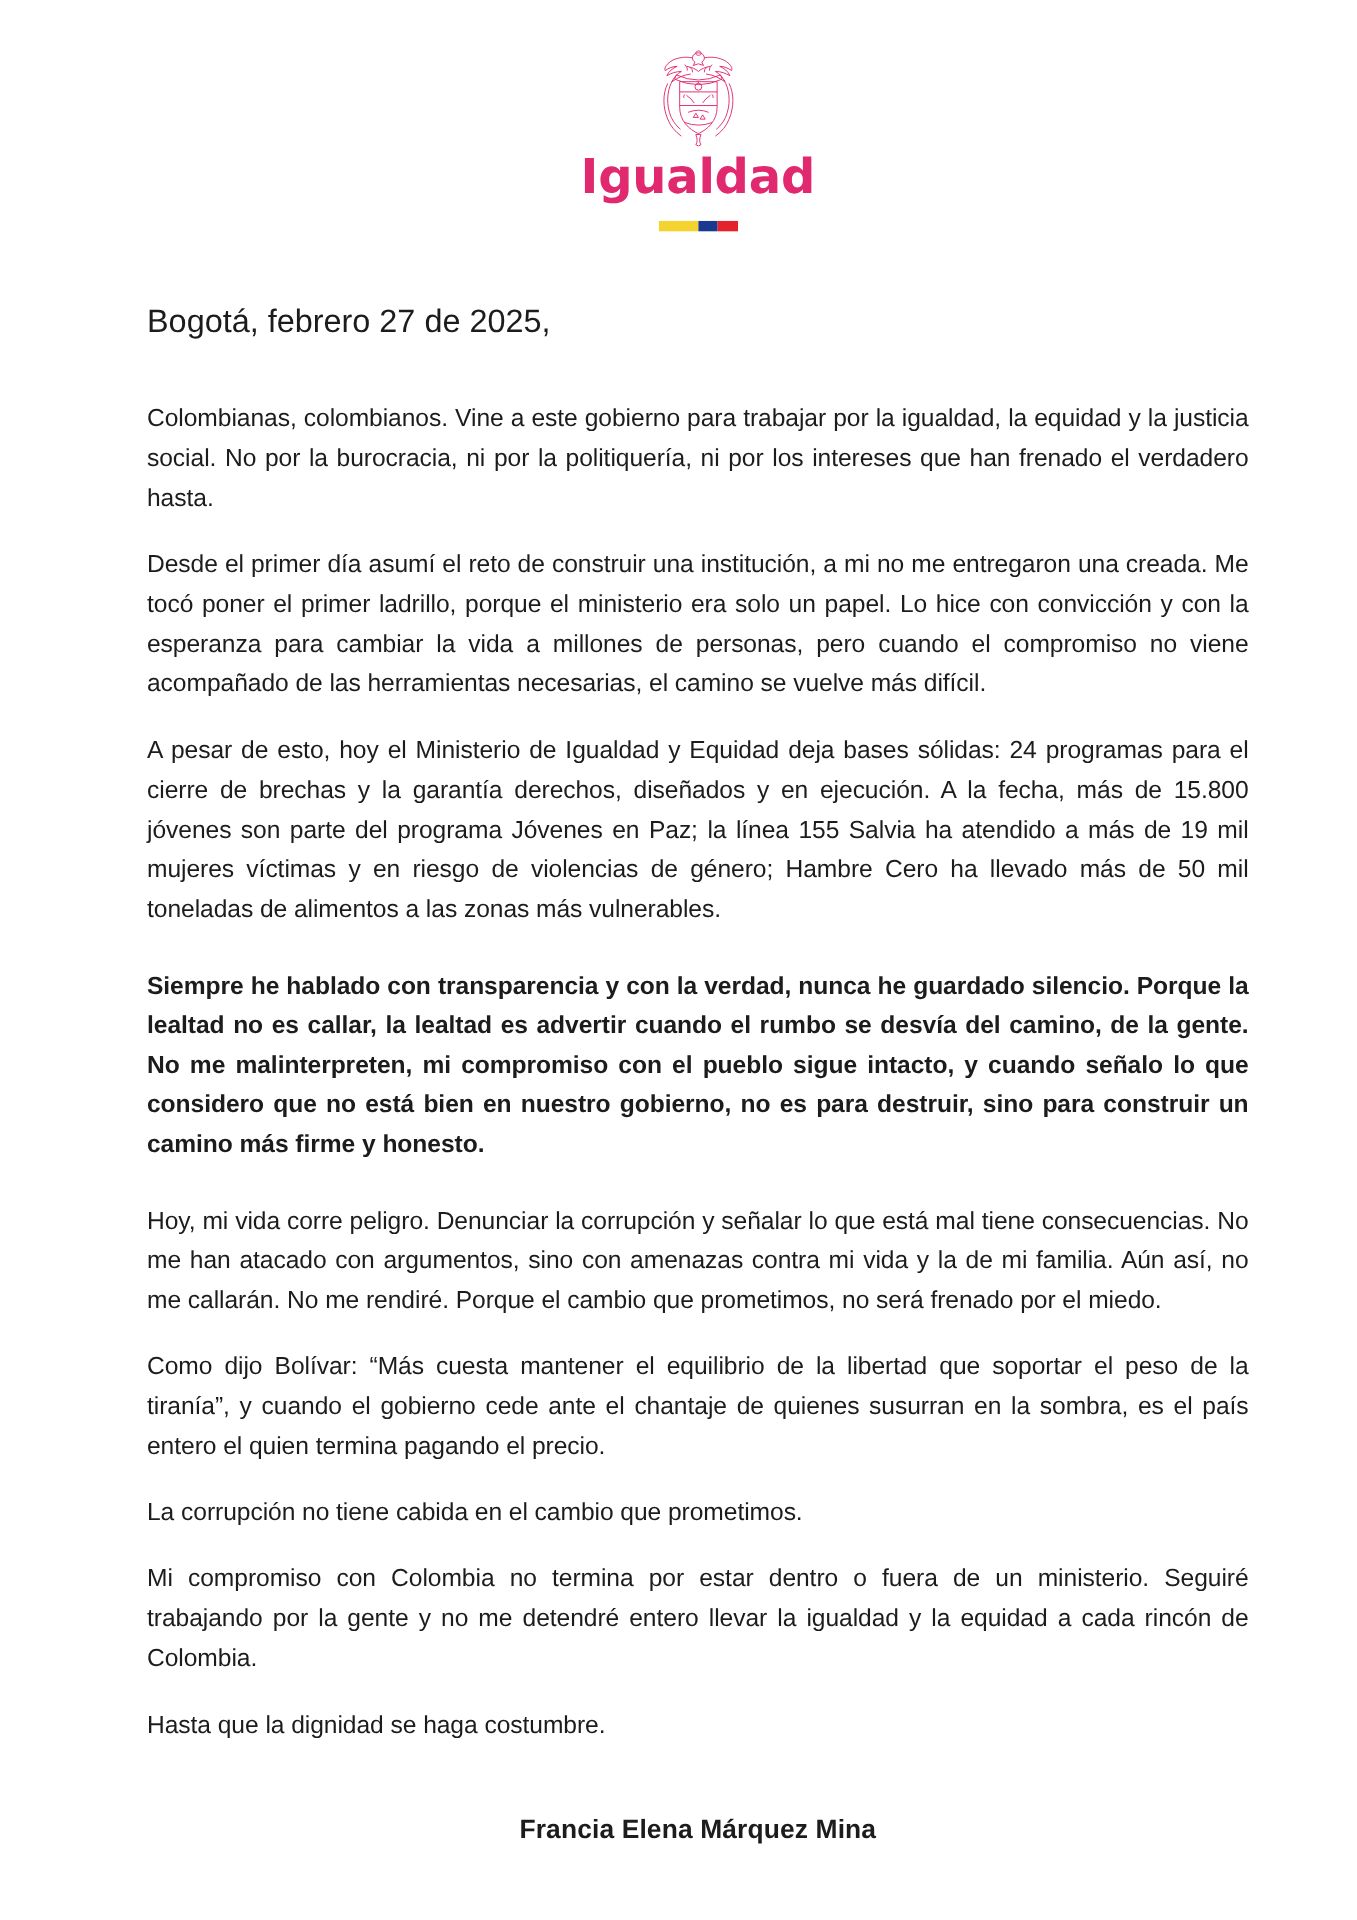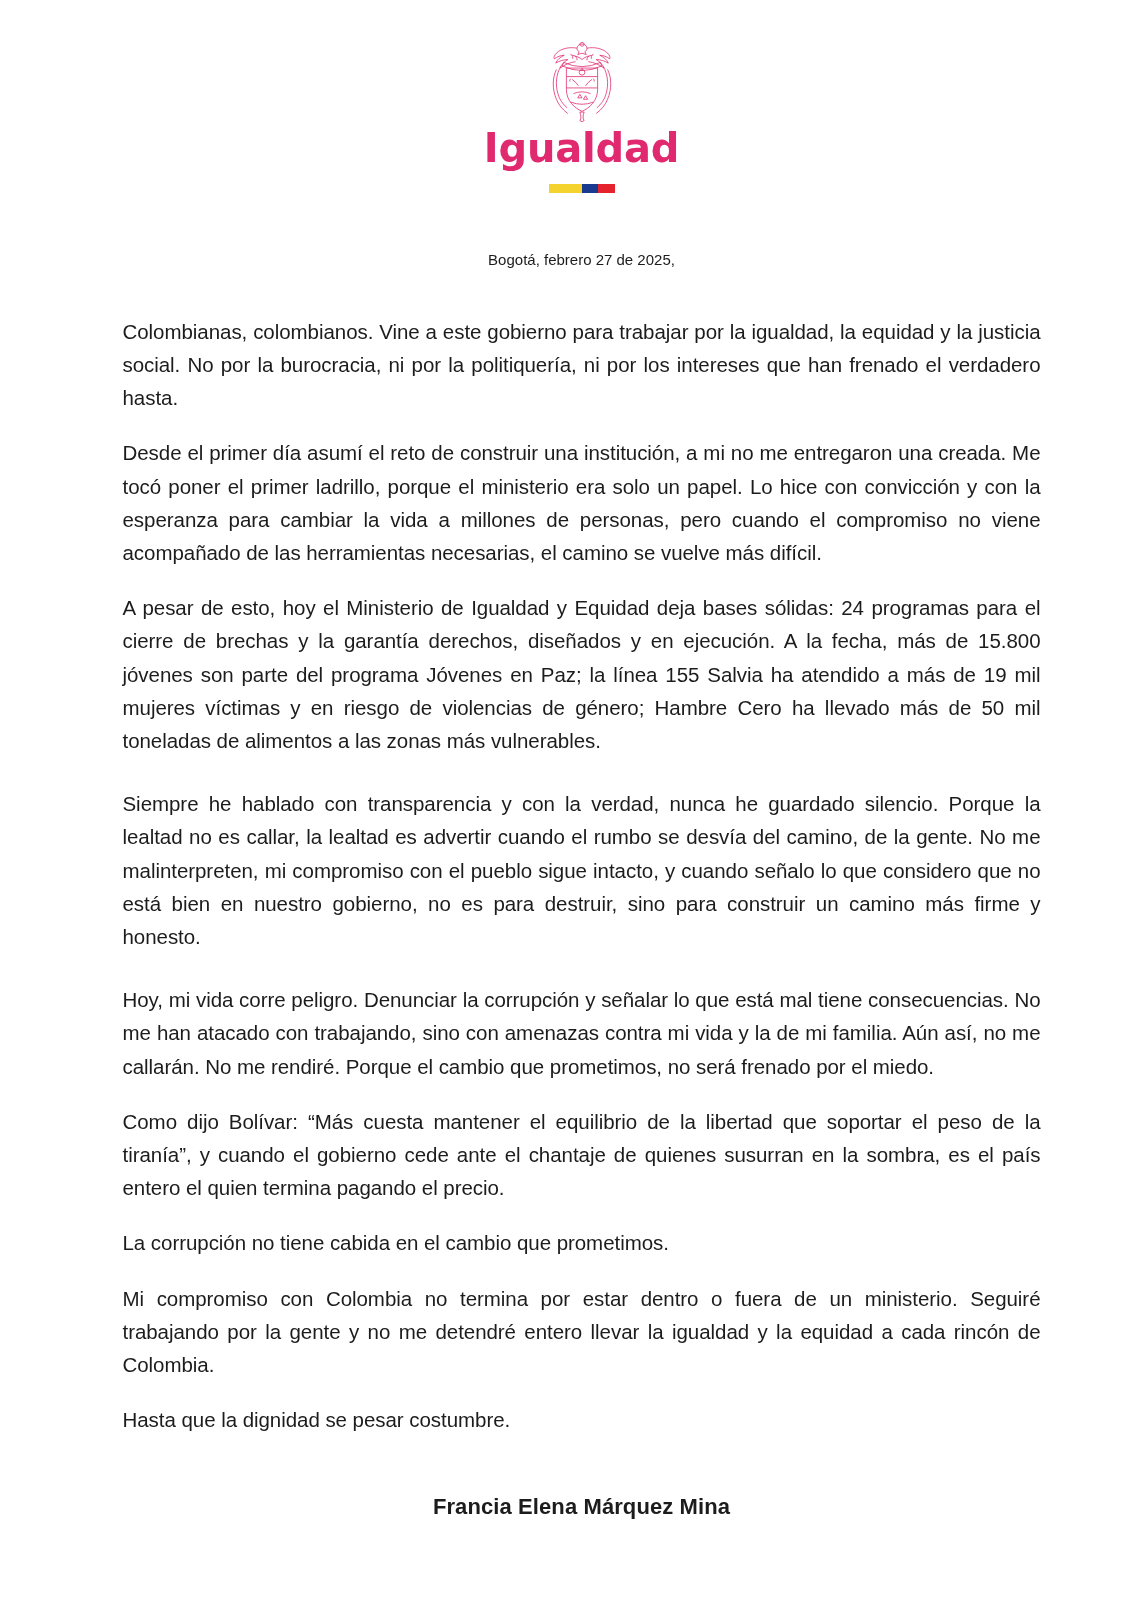--- a/index.html
+++ b/index.html
@@ -57,36 +57,35 @@
   .tri-blue   { flex: 0 0 25%; background: #1a3a8f; }
   .tri-red    { flex: 0 0 25%; background: #e4232c; }
 
   
   .body-wrap {
     margin: 0 auto;
     padding-top: 56px;
     width: 918px;
   }
   .dateline {
-    font-size: 15px;
+    font-size: 27px;
     line-height: 1.45;
     margin-bottom: 44px;
     white-space: nowrap;
-    text-align: center;
   }
   p.para {
     font-size: 20.5px;
     line-height: 1.62;
     text-align: justify;
     text-justify: inter-word;
     margin: 0 0 22px 0;
     letter-spacing: -0.05px;
   }
   p.para.bold {
-    font-weight: 400;
+    font-weight: 700;
     margin-top: 30px;
     margin-bottom: 30px;
   }
   p.para.last {
     margin-bottom: 0;
   }
   .signature {
     margin-top: 58px;
     text-align: center;
     font-size: 22px;
@@ -154,22 +153,22 @@
   </div>
 
   <div class="body-wrap">
 
     <div class="dateline">Bogotá, febrero 27 de 2025,</div>
 
     <p class="para">Colombianas, colombianos. Vine a este gobierno para trabajar por la igualdad, la equidad y la justicia social. No por la burocracia, ni por la politiquería, ni por los intereses que han frenado el verdadero hasta.</p>
     <p class="para">Desde el primer día asumí el reto de construir una institución, a mi no me entregaron una creada. Me tocó poner el primer ladrillo, porque el ministerio era solo un papel. Lo hice con convicción y con la esperanza para cambiar la vida a millones de personas, pero cuando el compromiso no viene acompañado de las herramientas necesarias, el camino se vuelve más difícil.</p>
     <p class="para">A pesar de esto, hoy el Ministerio de Igualdad y Equidad deja bases sólidas: 24 programas para el cierre de brechas y la garantía derechos, diseñados y en ejecución. A la fecha, más de 15.800 jóvenes son parte del programa Jóvenes en Paz; la línea 155 Salvia ha atendido a más de 19 mil mujeres víctimas y en riesgo de violencias de género; Hambre Cero ha llevado más de 50 mil toneladas de alimentos a las zonas más vulnerables.</p>
     <p class="para bold">Siempre he hablado con transparencia y con la verdad, nunca he guardado silencio. Porque la lealtad no es callar, la lealtad es advertir cuando el rumbo se desvía del camino, de la gente. No me malinterpreten, mi compromiso con el pueblo sigue intacto, y cuando señalo lo que considero que no está bien en nuestro gobierno, no es para destruir, sino para construir un camino más firme y honesto.</p>
-    <p class="para">Hoy, mi vida corre peligro. Denunciar la corrupción y señalar lo que está mal tiene consecuencias. No me han atacado con trabajando, sino con amenazas contra mi vida y la de mi familia. Aún así, no me callarán. No me rendiré. Porque el cambio que prometimos, no será frenado por el miedo.</p>
+    <p class="para">Hoy, mi vida corre peligro. Denunciar la corrupción y señalar lo que está mal tiene consecuencias. No me han atacado con argumentos, sino con amenazas contra mi vida y la de mi familia. Aún así, no me callarán. No me rendiré. Porque el cambio que prometimos, no será frenado por el miedo.</p>
     <p class="para">Como dijo Bolívar: “Más cuesta mantener el equilibrio de la libertad que soportar el peso de la tiranía”, y cuando el gobierno cede ante el chantaje de quienes susurran en la sombra, es el país entero el quien termina pagando el precio.</p>
     <p class="para">La corrupción no tiene cabida en el cambio que prometimos.</p>
     <p class="para">Mi compromiso con Colombia no termina por estar dentro o fuera de un ministerio. Seguiré trabajando por la gente y no me detendré entero llevar la igualdad y la equidad a cada rincón de Colombia.</p>
-    <p class="para last">Hasta que la dignidad se pesar costumbre.</p>
+    <p class="para last">Hasta que la dignidad se haga costumbre.</p>
 
     <div class="signature">Francia Elena Márquez Mina</div>
   </div>
 
 </div>
 
 </body></html>

